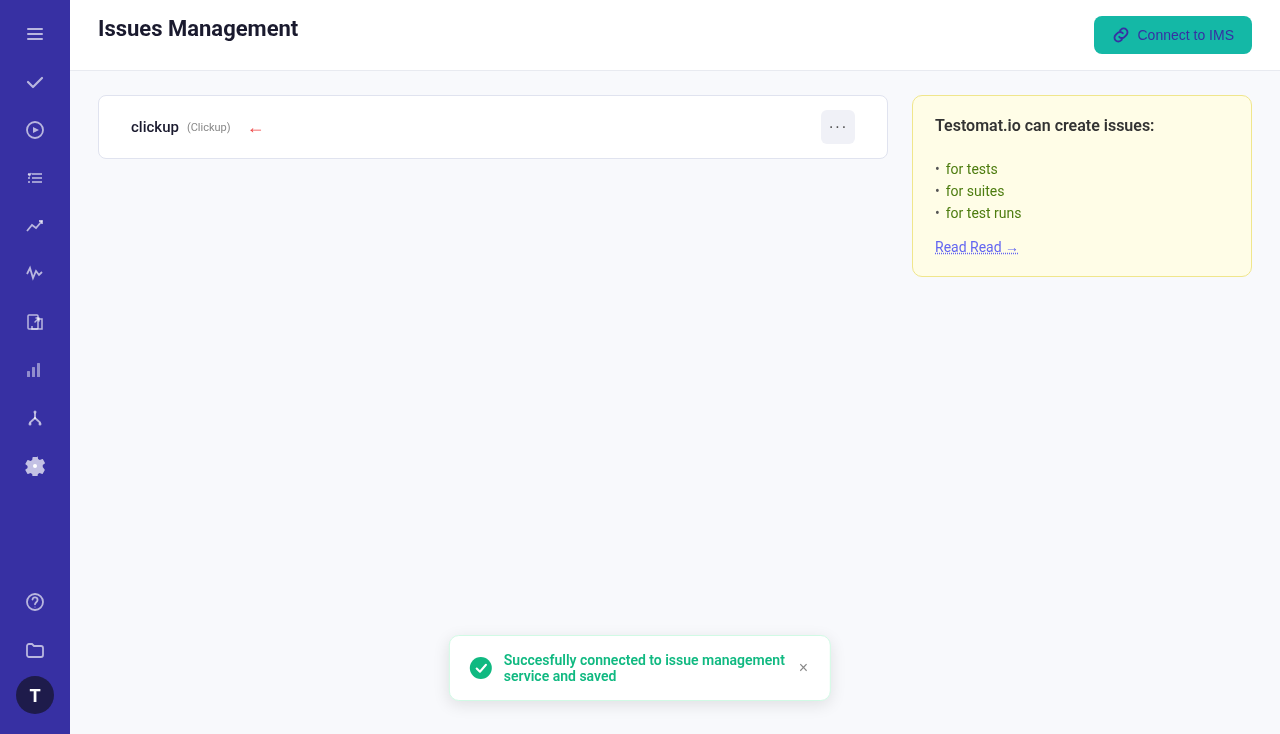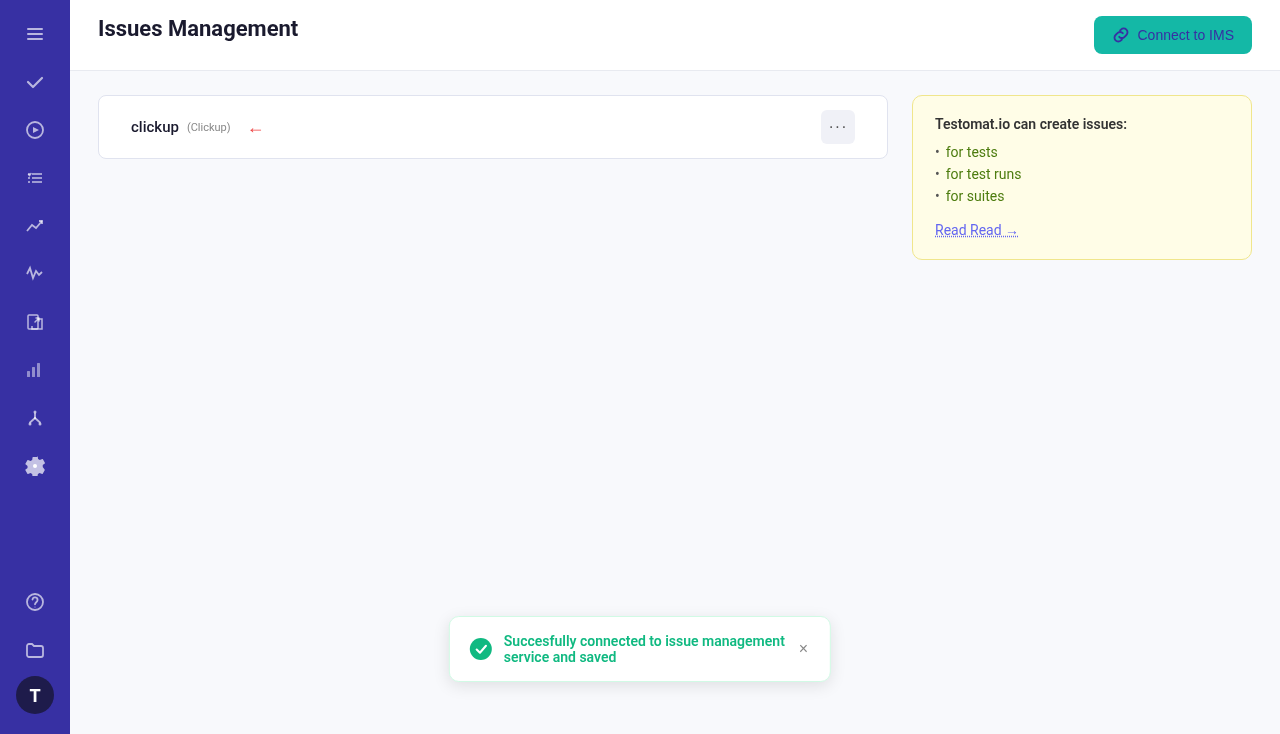--- a/index.html
+++ b/index.html
@@ -142,24 +142,24 @@
     
     .info-panel {
       width: 340px;
       background: #fffde7;
       border: 1px solid #f0e68c;
       border-radius: 10px;
       padding: 20px 22px;
       height: fit-content;
     }
     .info-panel-title {
-      font-size: 14px;
+      font-size: 16px;
       font-weight: 600;
       color: #333;
-      margin-bottom: 12px;
+      margin-bottom: 26px;
     }
     .info-panel ul {
       list-style: none;
       margin-bottom: 16px;
     }
     .info-panel ul li {
       font-size: 14px;
       color: #4d7c0f;
       margin-bottom: 6px;
       display: flex;
@@ -177,21 +177,21 @@
       text-decoration-style: dotted;
       cursor: pointer;
       display: inline-flex;
       align-items: center;
       gap: 4px;
     }
 
     
     .toast-container {
       position: fixed;
-      bottom: 52px;
+      bottom: 33px;
       left: 50%;
       transform: translateX(-50%);
       z-index: 999;
       border-radius: 6px;
     }
     .toast {
       background: #fff;
       border: 1px solid #d1fae5;
       border-radius: 10px;
       padding: 16px 20px;
@@ -340,24 +340,24 @@
       </div>
     </div>
 
     <div class="info-panel">
       <div class="info-panel-title">Testomat.io can create issues:</div>
       <ul>
         <li>
             <span>for tests</span>
           </li>
         <li>
-            <span>for test runs</span>
+            <span>for suites</span>
           </li>
         <li>
-            <span>for suites</span>
+            <span>for test runs</span>
           </li>
       </ul>
       <a class="read-docs-link" href="#">Read Read →</a>
     </div>
   </div>
 </div>
 
 <div class="toast-container">
   <div class="toast">
     <div class="toast-icon">

